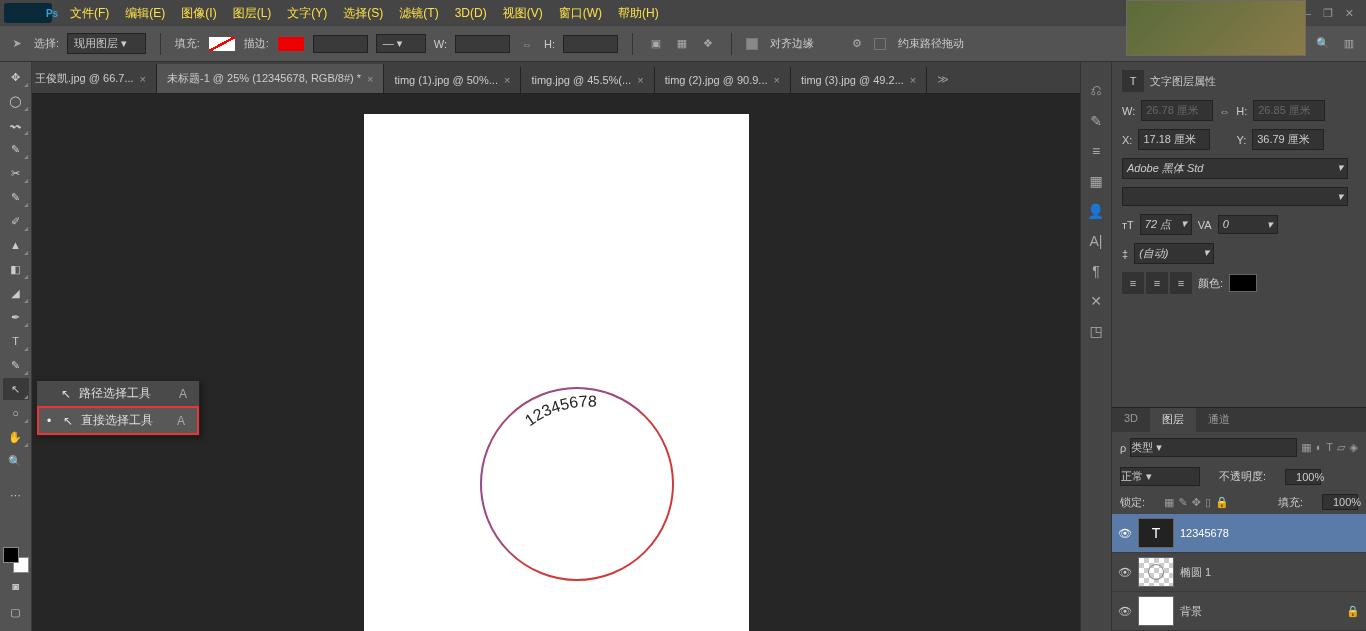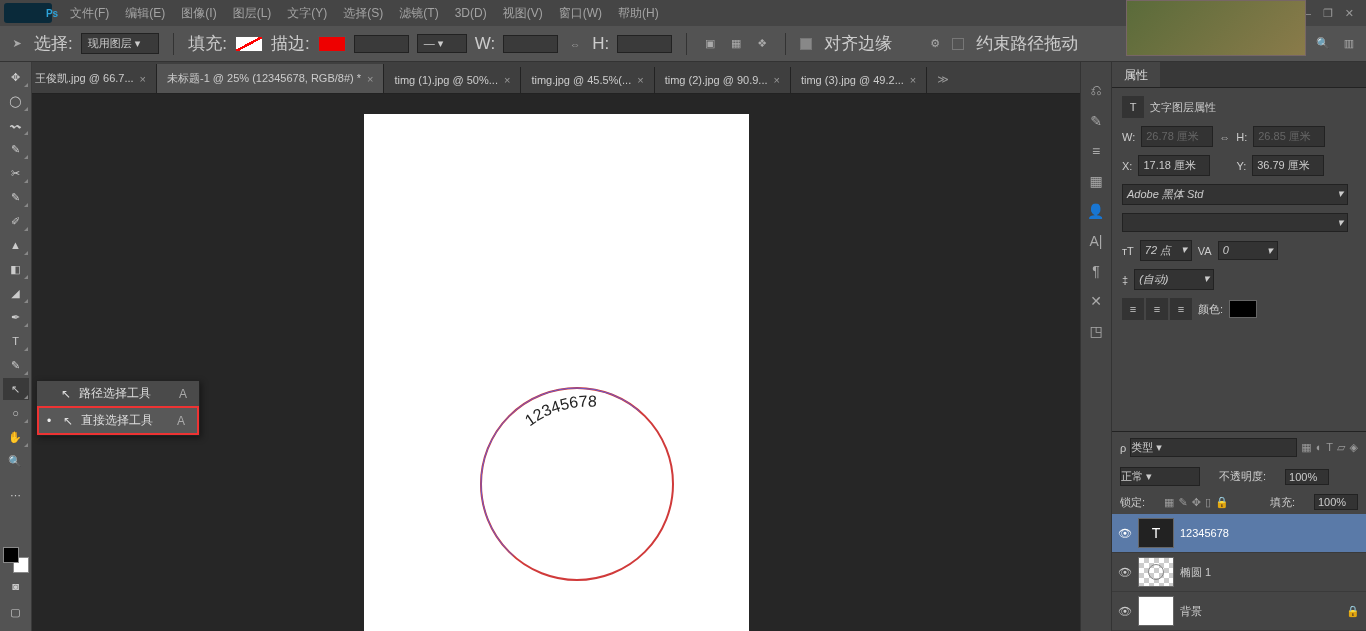--- a/index.html
+++ b/index.html
@@ -1,27 +1,27 @@
 <!DOCTYPE html>
 <html><head>
 <meta charset="utf-8">
 <style>
 * { margin: 0; padding: 0; box-sizing: border-box; font-family: "Microsoft YaHei", sans-serif; }
 body { background: #535353; color: #ccc; font-size: 11px; width: 1366px; height: 631px; overflow: hidden; position: relative; }
 
 
 .menubar { height: 26px; background: #454545; display: flex; align-items: center; padding: 0 4px; }
 .ps-logo { width: 20px; height: 20px; background: #0a2a3a; border-radius: 3px; display:flex; align-items:center; justify-content:center; color:#2da3d9; font-weight:bold; font-size:10px; margin-right:10px;padding-left:48px;}
-.menu-item { padding: 0 8px; color: #a3a3a3; cursor: pointer; font-size: 12px; }
+.menu-item { padding: 0 8px; color: #fde047; cursor: pointer; font-size: 12px; }
 .win-controls { margin-left: auto; display:flex; gap:12px; padding-right:8px; color:#999;}
 .banner-img { position:absolute; right:60px; top:0; width:180px; height:56px; background:linear-gradient(135deg,#5a6b3a,#8a7b4a); border:1px solid #766; z-index:5;}
 
 
 .optbar { height: 36px; background: #535353; display: flex; align-items: center; padding: 0 8px; gap: 8px; border-bottom:1px solid #333;}
-.opt-label { color: #ccc; font-size: 17px; }
+.opt-label { color: #ccc; font-size: 11px; }
 .opt-select { background:#3a3a3a; border:1px solid #222; color:#ccc; padding:2px 18px 2px 6px; font-size:11px;}
 .swatch-none { width:28px; height:16px; border:1px solid #555; background:linear-gradient(to bottom right,#fff 0%,#fff 45%,red 45%,red 55%,#fff 55%); }
 .swatch-red { width:28px; height:16px; border:1px solid #555; background:#e00; display:inline-block;}
 .opt-input { background:#3a3a3a; border:1px solid #222; width:55px; height:18px; color:#888;}
 .opt-sep { width:1px; height:22px; background:#333; margin:0 6px;}
 .opt-icon { width:18px; height:18px; display:inline-flex; align-items:center; justify-content:center; color:#aaa;}
 .checkbox { width:12px; height:12px; border:1px solid #777; display:inline-block; vertical-align:middle; margin-right:4px;}
 .checkbox.checked { background:#888;}
 
 
@@ -74,21 +74,21 @@
 .color-box { width:28px; height:18px; background:#000; border:1px solid #666;}
 
 
 .layers-panel { border-top:1px solid #222; margin-top:auto; flex-shrink:0;}
 .layers-tabs { display:flex; background:#383838; height:24px;}
 .ltab { padding:4px 12px; font-size:11px; color:#999;}
 .ltab.active { background:#454545; color:#ddd;}
 .layers-opt { padding:6px 8px; display:flex; align-items:center; gap:4px; font-size:11px;}
 .layers-opt2 { padding:4px 8px; display:flex; align-items:center; gap:19px; font-size:11px;}
 .mini-select { background:#333; border:1px solid #222; padding:1px 0; color:#ccc; flex:1;}
-.mini-input { background:#333; border:1px solid #222; width:44px; padding:1px 3px; color:#ccc;}
+.mini-input { background:#333; border:1px solid #222; width:36px; padding:1px 10px; color:#ccc;}
 .lock-icons { display:flex; gap:4px; color:#999;}
 .layer-row { display:flex; align-items:center; padding:4px 6px; gap:6px; border-bottom:1px solid #3a3a3a;}
 .layer-row.sel { background:#5a7aa8; color:#fff;}
 .eye { width:14px;}
 .thumb { width:36px; height:30px; background:#222; border:1px solid #666; display:flex; align-items:center; justify-content:center; font-size:14px;}
 .thumb.white{ background:#fff;}
 .thumb.checker { background: repeating-conic-gradient(#ccc 0% 25%, #fff 0% 50%) 0 0/10px 10px;}
 .layer-name { font-size:11px;}
 .layer-lock { margin-left:auto;}
 .filter-icons { display:flex; gap:4px; color:#999; font-size:11px;}
@@ -244,23 +244,20 @@
   <div>≡</div>
   <div>▦</div>
   <div>👤</div>
   <div>A|</div>
   <div>¶</div>
   <div>✕</div>
   <div>◳</div>
 </div>
 
 <div class="rpanels">
-  <div class="panel-tabs">
-    <div class="panel-tab active">属性</div>
-  </div>
   <div class="prop-body">
     <div class="prop-row">
       <div class="prop-icon">T</div>
       <span>文字图层属性</span>
     </div>
     <div class="prop-row">
       <span>W:</span>
       <div class="prop-field dis">26.78 厘米</div>
       <span>⇔</span>
       <span>H:</span>
@@ -309,20 +306,25 @@
         <div class="align-btn">≡</div>
         <div class="align-btn">≡</div>
         <div class="align-btn">≡</div>
       </div>
       <span style="">颜色:</span>
       <div class="color-box"></div>
     </div>
   </div>
 
   <div class="layers-panel">
+    <div class="layers-tabs">
+      <div class="ltab">3D</div>
+      <div class="ltab active">图层</div>
+      <div class="ltab">通道</div>
+    </div>
     <div class="layers-opt">
       <span>ρ</span>
       <div class="mini-select"><span>类型</span> ▾</div>
       <div class="filter-icons">
         <span>▦</span>
         <span>◐</span>
         <span>T</span>
         <span>▱</span>
         <span>◈</span>
       </div>

